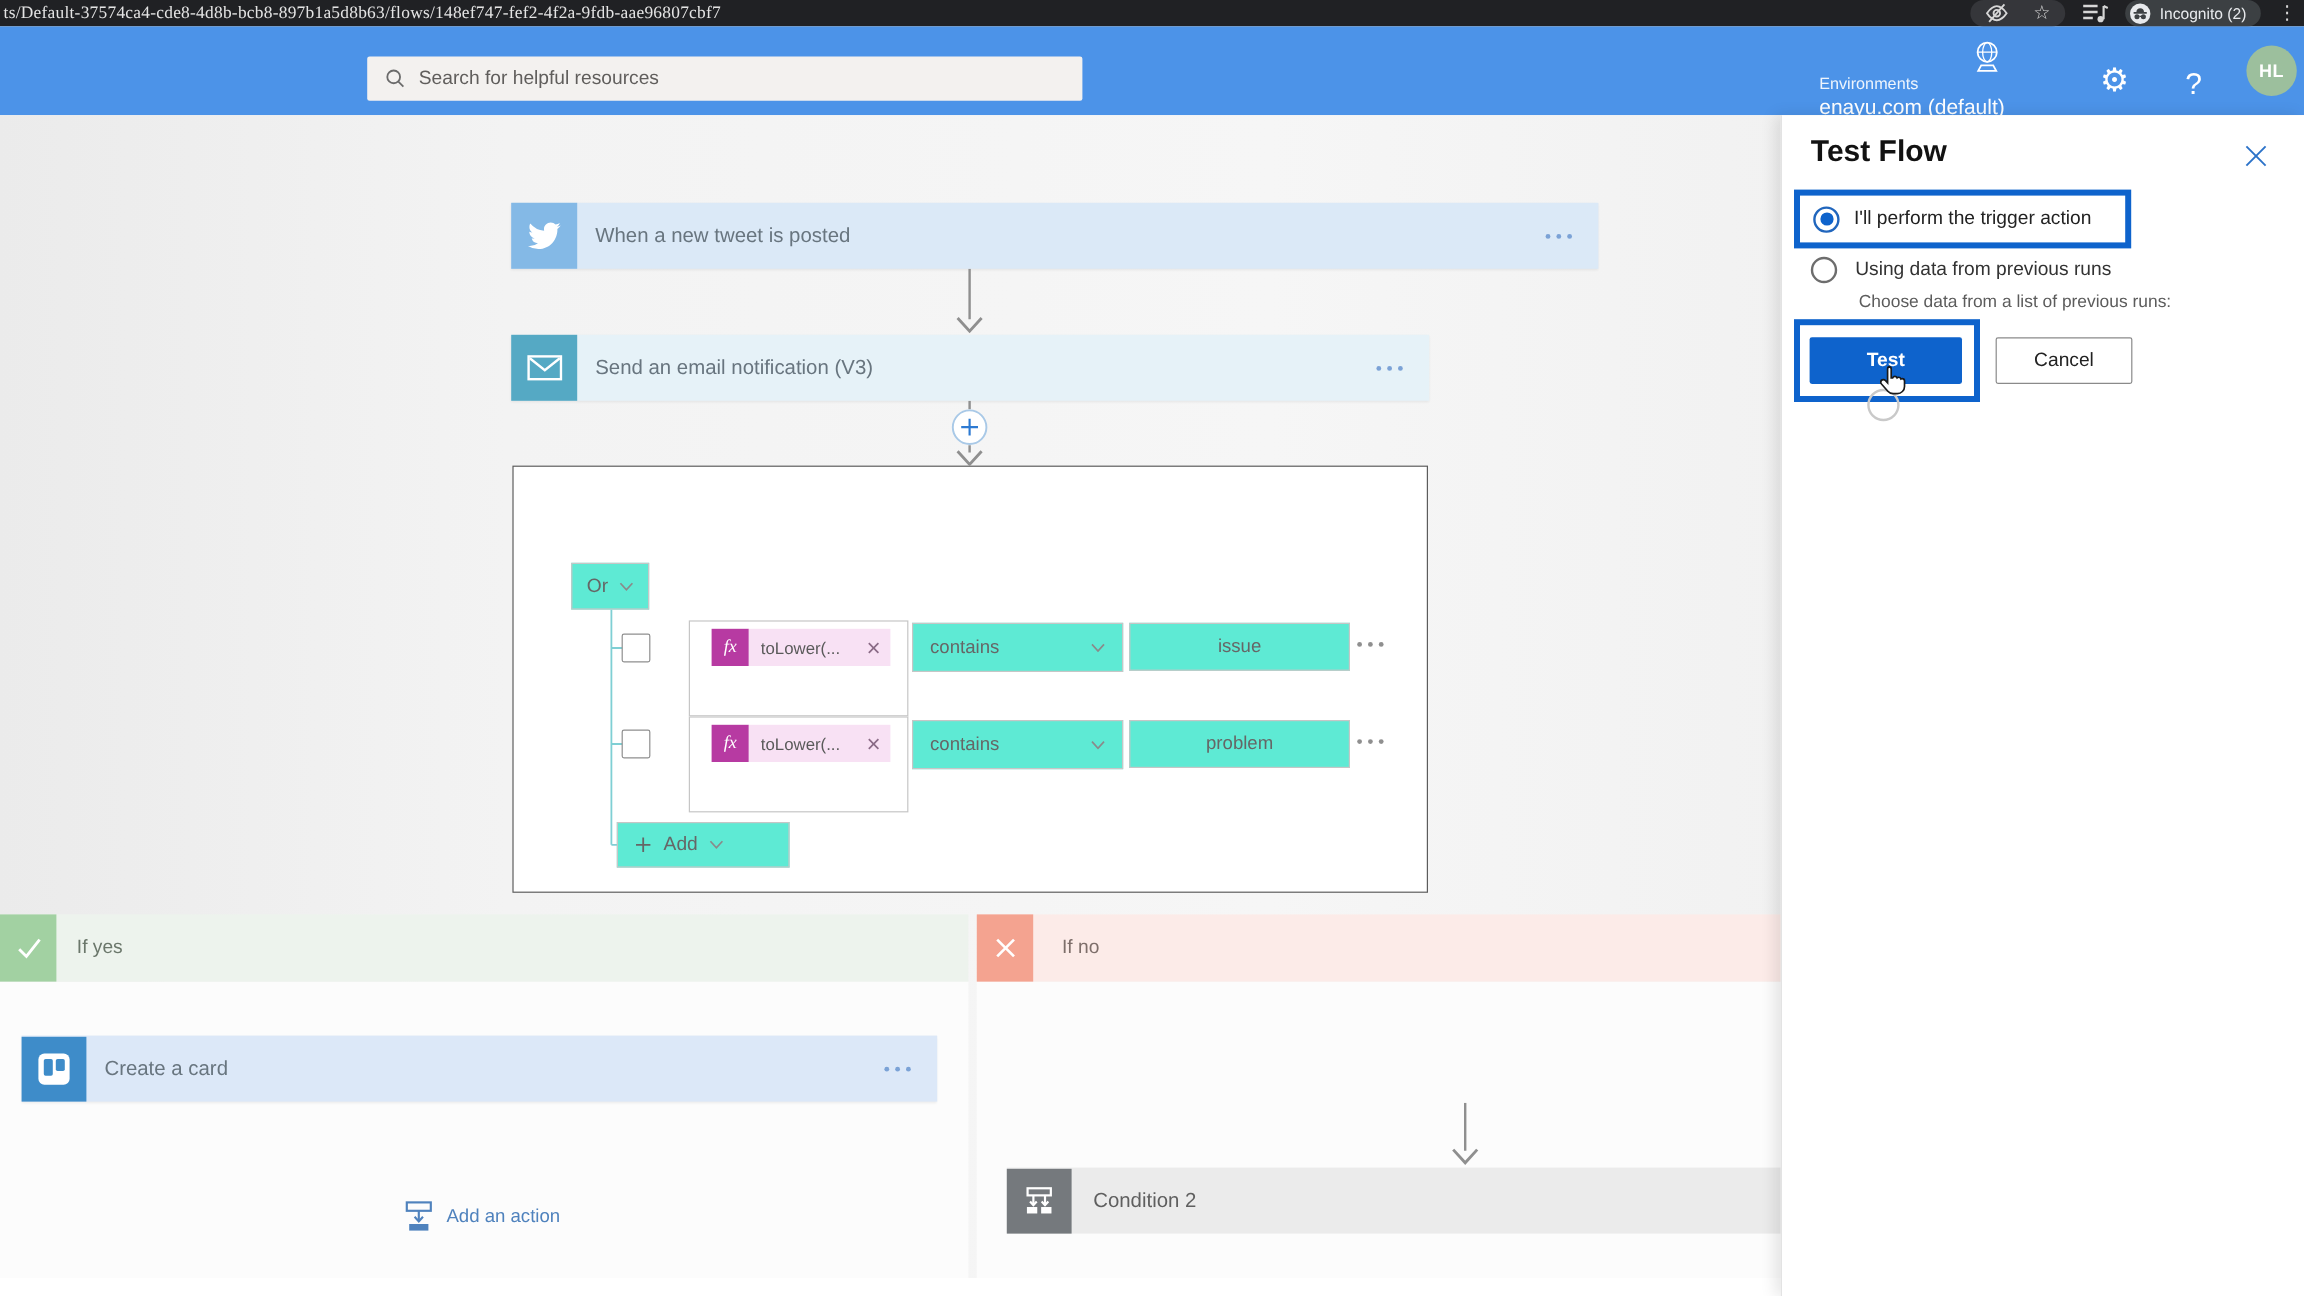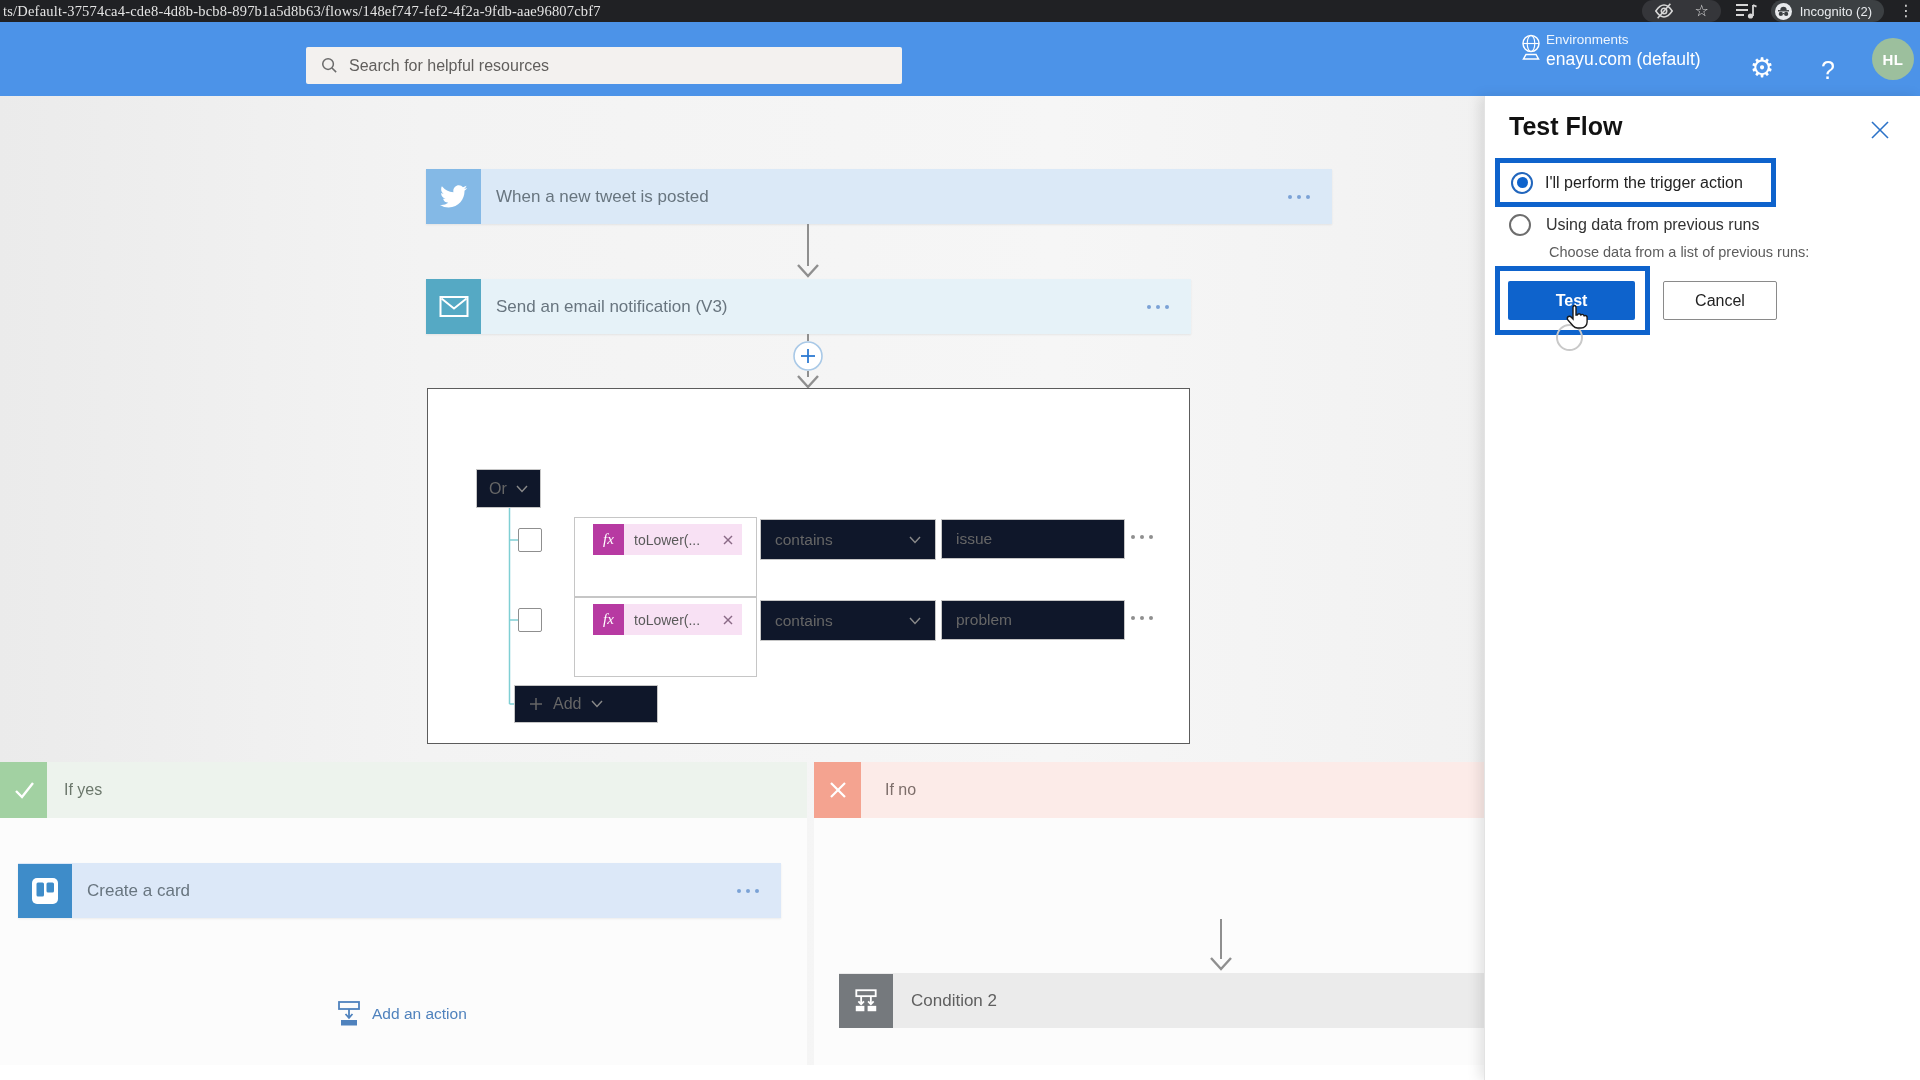--- a/index.html
+++ b/index.html
@@ -15,21 +15,21 @@
   .uni { font-family:"DejaVu Sans",sans-serif; color:#d6d6d6; line-height:1; }
   #incognito-badge { background:#3c4043; border-radius:11px; height:22px; display:flex; align-items:center; gap:8px; padding:0 12px 0 4px; }
   .spy-circle { width:17px; height:17px; border-radius:50%; background:#e8eaed; display:flex; align-items:center; justify-content:center; }
   #incognito-label { font-size:13px; color:#e8eaed; }
 
   
   #app-header { position:absolute; left:0; top:22px; width:1920px; height:74px; background:#4c93e8; }
   #search-box { position:absolute; left:306px; top:25px; width:596px; height:37px; background:#f3f1ef; border-radius:2px; display:flex; align-items:center; padding-left:14px; gap:10px; }
   #search-input { border:none; outline:none; background:transparent; font-size:16px; width:520px; color:#333; font-family:inherit; }
   #search-input::placeholder { color:#605e5c; }
-  #env-group { position:absolute; left:1516px; top:10px; height:54px; display:flex; align-items:flex-start; gap:0; }
+  #env-group { position:absolute; left:1516px; top:10px; height:54px; display:flex; align-items:flex-end; gap:0;flex-direction:column; }
   .env-labels { display:flex; flex-direction:column; justify-content:center; gap:2px; }
   #env-title { font-size:13.5px; color:#eef5fd; }
   #env-name { font-size:17.5px; color:#ffffff; }
   #settings-button { position:absolute; left:1750px; top:32px; font-size:27px; color:#fff; cursor:default; }
   #help-button { position:absolute; left:1821px; top:34px; font-size:25px; color:#fff; font-weight:400; }
   #avatar { position:absolute; left:1872px; top:16px; width:42px; height:42px; border-radius:50%; background:#9cbf9d; display:flex; align-items:center; justify-content:center; color:#fff; font-size:15px; font-weight:bold; letter-spacing:.5px; }
 
   
   #canvas { position:absolute; left:0; top:96px; width:1920px; height:984px;
     background:linear-gradient(90deg,#ebebeb 0%,#f3f3f3 22%,#f6f6f6 55%,#f0f0f0 85%,#f5f5f5 100%); }
@@ -51,32 +51,32 @@
   #email-card { left:426px; top:183px; width:765px; background:#e6f2f8; }
   #email-card .tile { background:#55a9c4; }
 
   .varrow { position:absolute; }
 
   
   #condition-block { position:absolute; left:427px; top:292px; width:763px; height:356px; background:#fff; border:1.5px solid #5c5c5c; }
   #condition-header { position:absolute; left:0; top:0; right:0; height:56px; background:#e9e9e9; display:flex; align-items:center; }
   #condition-header .tile { width:56px; height:56px; background:#6f7478; }
   #condition-header .card-title { color:#6b6b6b; margin-left:18px; }
-  .boxed { position:absolute; background:#0f172a; border:1px solid #c6c6c6; display:flex; align-items:center; }
+  .boxed { position:absolute; background:#5eead4; border:1px solid #c6c6c6; display:flex; align-items:center; }
   #or-dropdown { left:48px; top:80px; width:65px; height:39px; padding:0 12px; gap:9px; font-size:16px; color:#666; }
   .cond-checkbox { position:absolute; width:24px; height:24px; background:#fff; border:1.5px solid #8f8f8f; border-radius:2px; }
   #checkbox-1 { left:90px; top:139px; } #checkbox-2 { left:90px; top:219px; }
   .operand-box { position:absolute; width:183px; height:80px; background:#fff; border:1px solid #c6c6c6; }
   #operand-1 { left:146px; top:128px; } #operand-2 { left:146px; top:208px; }
   .fx-chip { position:absolute; left:18px; top:6px; height:31px; display:flex; align-items:stretch; }
   .fx-tile { width:31px; background:#b73aa2; color:#fff; display:flex; align-items:center; justify-content:center; font-family:"Liberation Serif",serif; font-style:italic; font-size:15px; }
   .fx-label { background:#f8e1f4; display:flex; align-items:center; gap:9px; padding:0 9px 0 10px; font-size:14px; color:#5a5a5a; width:118px; }
   .operator-dropdown { width:176px; height:41px; padding:0 14px; font-size:15.5px; color:#666; justify-content:space-between; }
   #operator-1 { left:332px; top:130px; } #operator-2 { left:332px; top:211px; }
-  .value-field { width:184px; height:40px; padding:3px 14px; font-size:15.5px; color:#666; }
+  .value-field { width:184px; height:40px; padding:3px 14px; font-size:15.5px; color:#666;justify-content:center; }
   #value-1 { left:513px; top:130px; } #value-2 { left:513px; top:211px; }
   .row-dots { position:absolute; }
   #row-dots-1 { left:703px; top:146px; } #row-dots-2 { left:703px; top:227px; }
   #add-button { left:86px; top:296px; width:144px; height:38px; padding:0 14px; gap:10px; font-size:16px; color:#666; }
 
   
   .branch-header { position:absolute; height:56px; display:flex; align-items:center; }
   .branch-tile { width:47px; height:56px; flex:none; display:flex; align-items:center; justify-content:center; }
   #if-yes-header { left:0; top:666px; width:807px; background:#edf3ed; }
   #if-yes-header .branch-tile { background:#a2d1a2; }

